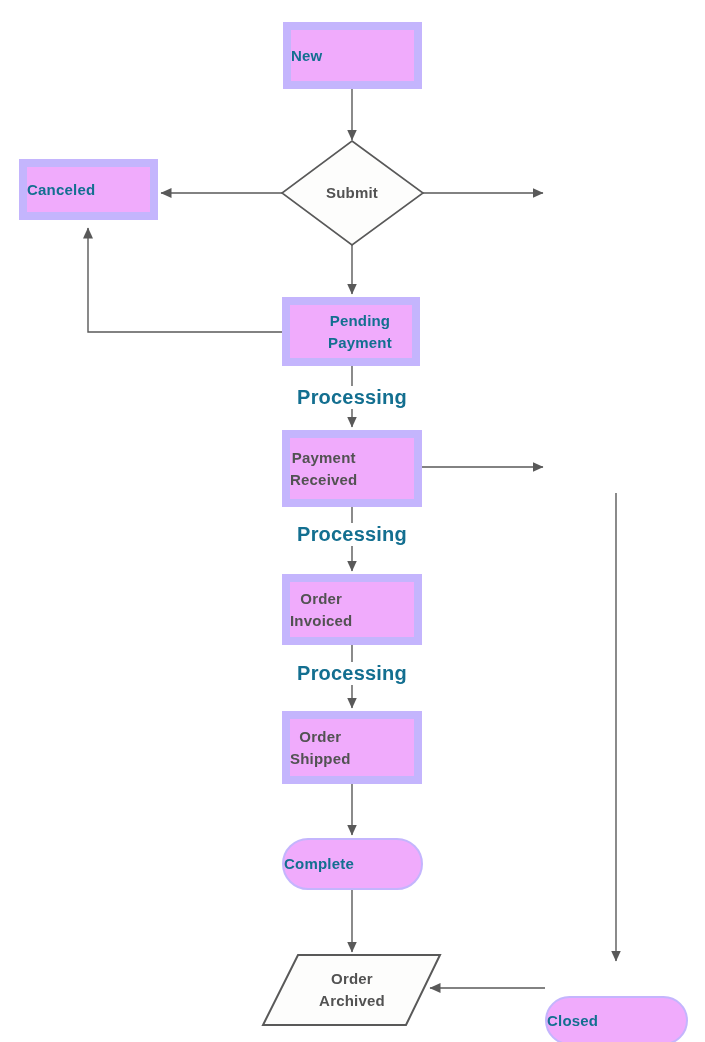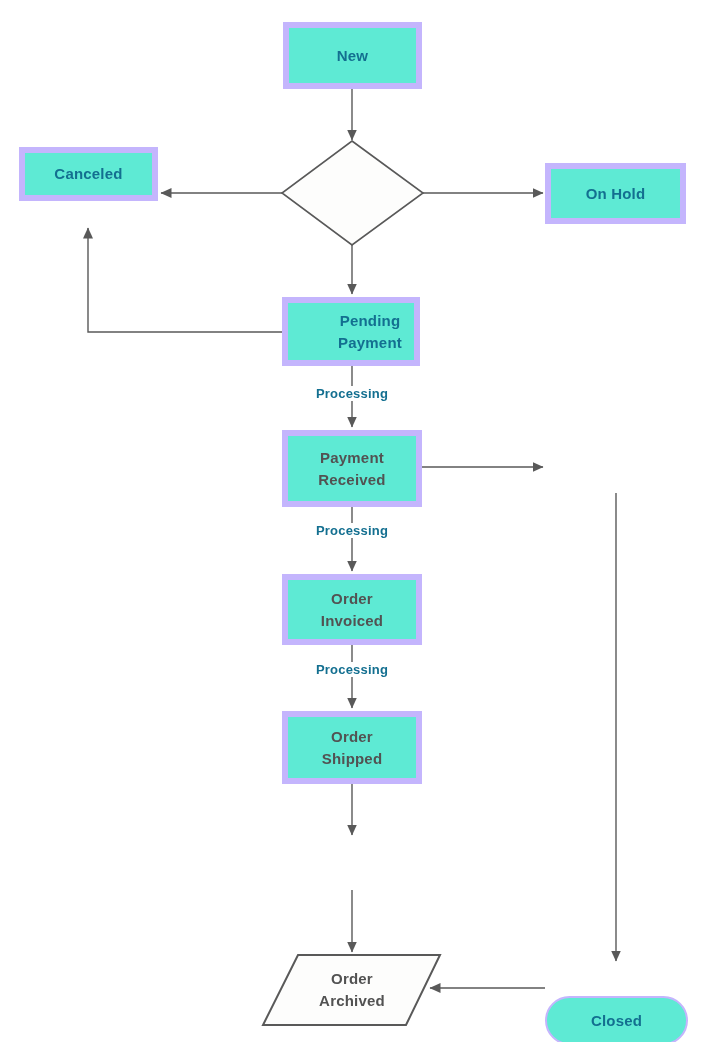--- a/index.html
+++ b/index.html
@@ -12,25 +12,25 @@
     overflow: hidden;
   }
   .edges-layer {
     position: absolute;
     left: 0; top: 0;
     width: 705px; height: 1042px;
   }
   .node {
     position: absolute;
     box-sizing: border-box;
-    background: #5eead4;
-    border: 6px solid #c4b5fd;
+    background: #f0abfc;
+    border: 8px solid #c4b5fd;
     display: flex;
     align-items: center;
-    justify-content: center;
+    justify-content: flex-start;
   }
   .node.stadium { border-radius: 999px; border-width: 2px; }
   .shape-label {
     position: absolute;
     display: flex;
     align-items: center;
     justify-content: center;
     pointer-events: none;
   }
   .lbl {
@@ -42,21 +42,21 @@
     letter-spacing: 0.2px;
   }
   .teal { color: #136f90; }
   .gray { color: #525252; }
   .edge-label {
     position: absolute;
     transform: translateX(-50%);
     background: #ffffff;
     padding: 0 3px;
     font-weight: 700;
-    font-size: 13px;
+    font-size: 20px;
     color: #136f90;
     letter-spacing: 0.2px;
   }
 </style>
 </head>
 <body>
 
 <div class="canvas">
 
   <svg class="edges-layer" width="705" height="1042" viewBox="0 0 705 1042">
@@ -81,27 +81,24 @@
       <path d="M545,988 H430" marker-end="url(#arrow)"></path>
     </g>
     <polygon points="352,141 423,193 352,245 282,193" fill="#fdfdfc" stroke="#595959" stroke-width="1.6"></polygon>
     <polygon points="298,955 440,955 406,1025 263,1025" fill="#fdfdfc" stroke="#595959" stroke-width="2"></polygon>
   </svg>
 
   <div class="node" style="left:283px; top:22px; width:139px; height:67px;">
     <span class="lbl teal">New</span>
   </div>
 
-  <div class="node" style="left:19px; top:147px; width:139px; height:54px;">
+  <div class="node" style="left:19px; top:159px; width:139px; height:61px;">
     <span class="lbl teal">Canceled</span>
   </div>
 
-  <div class="node" style="left:545px; top:163px; width:141px; height:61px;">
-    <span class="lbl teal">On Hold</span>
-  </div>
 
   <div class="node" style="left:282px; top:297px; width:138px; height:69px;padding-left:38px;">
     <span class="lbl teal">Pending
 Payment</span>
   </div>
 
   <div class="node" style="left:282px; top:430px; width:140px; height:77px;">
     <span class="lbl gray">Payment
 Received</span>
   </div>
@@ -110,25 +107,31 @@
   <div class="node" style="left:282px; top:574px; width:140px; height:71px;">
     <span class="lbl gray">Order
 Invoiced</span>
   </div>
 
   <div class="node" style="left:282px; top:711px; width:140px; height:73px;">
     <span class="lbl gray">Order
 Shipped</span>
   </div>
 
+  <div class="node stadium" style="left:282px; top:838px; width:141px; height:52px;">
+    <span class="lbl teal">Complete</span>
+  </div>
 
   <div class="node stadium" style="left:545px; top:964px; width:143px; height:49px;margin-top:32px;">
     <span class="lbl teal">Closed</span>
   </div>
 
+  <div class="shape-label" style="left:292px; top:151px; width:120px; height:84px;">
+    <span class="lbl gray">Submit</span>
+  </div>
 
   <div class="shape-label" style="left:279px; top:958px; width:146px; height:64px;">
     <span class="lbl gray">Order
 Archived</span>
   </div>
 
   <div class="edge-label" style="left:352px; top:386px;">Processing</div>
 
   <div class="edge-label" style="left:352px; top:523px;">Processing</div>
 

